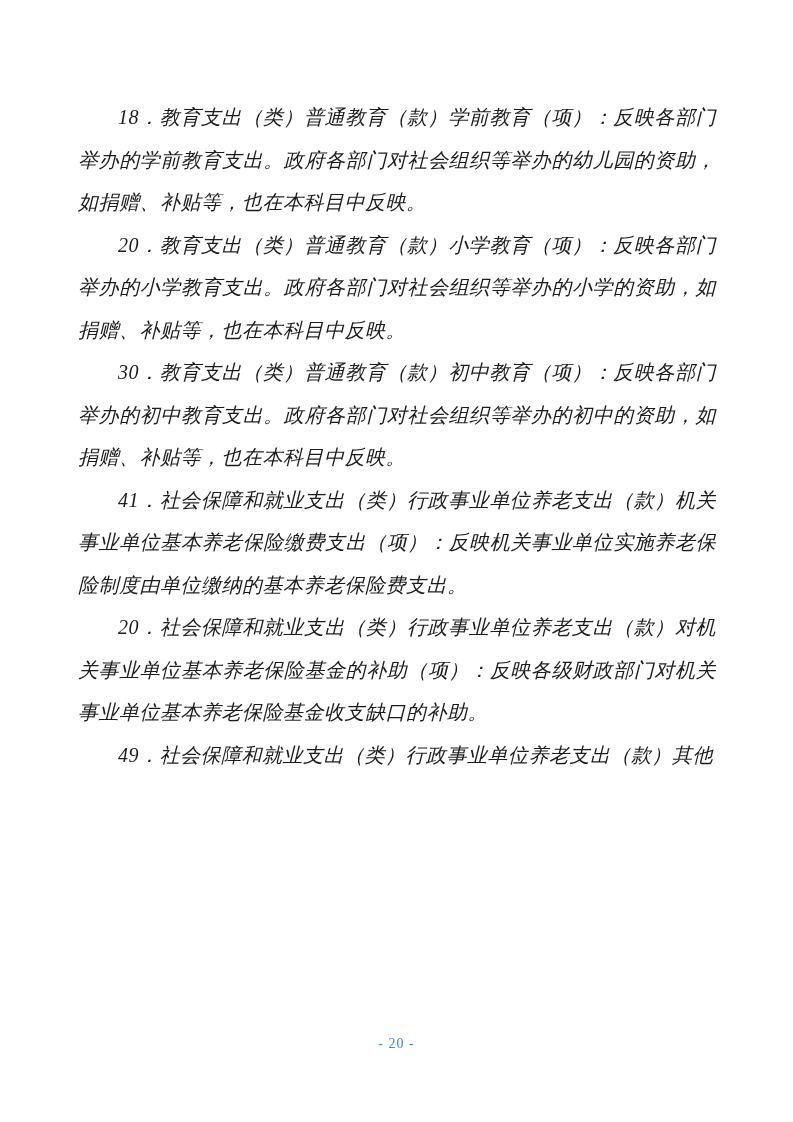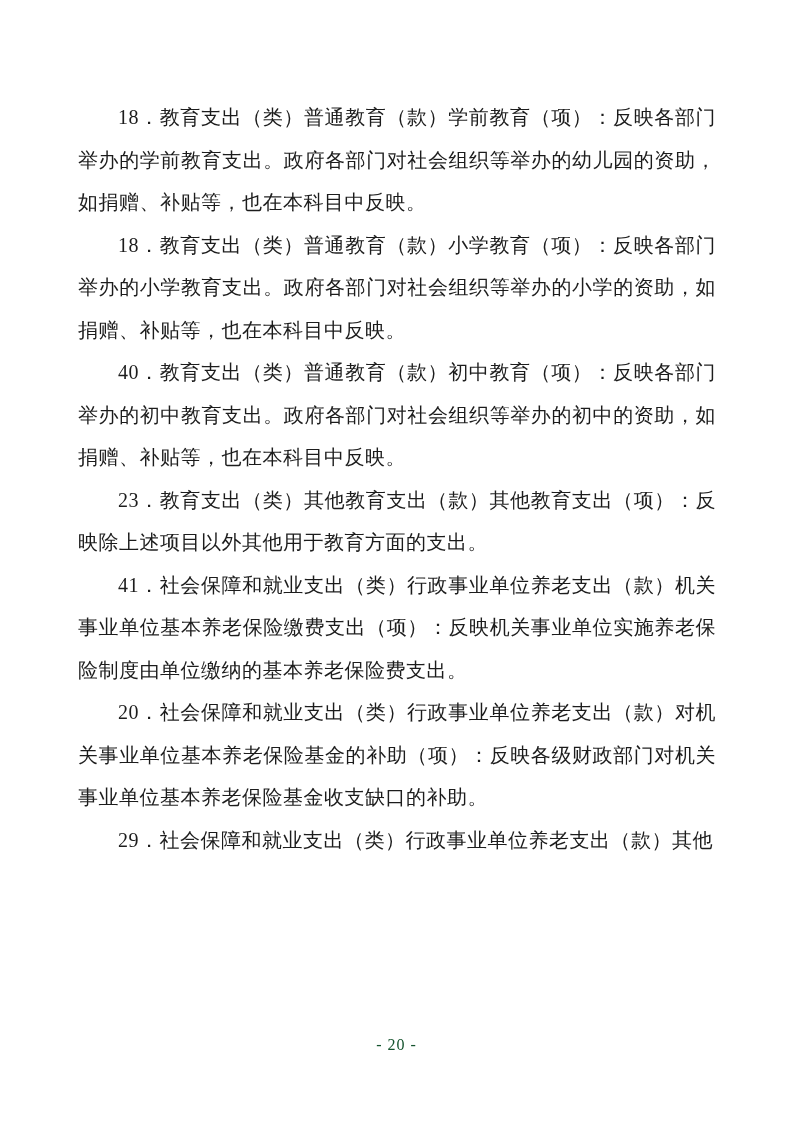--- a/index.html
+++ b/index.html
@@ -24,39 +24,39 @@
     font-size: 20px;
     line-height: 42.5px;
     letter-spacing: 0.5px;
     text-align: justify;
     text-justify: inter-character;
   }
   .content p {
     margin: 0;
     padding: 0;
     text-indent: 2em;
+    font-style: italic;
   }
   .page-footer {
     position: absolute;
     left: 0;
     right: 0;
     top: 1036px;
     text-align: center;
-    font-size: 16px;
+    font-size: 14px;
     letter-spacing: 1px;
-    color: #14532d;
+    color: #3b82f6;
   }
 </style>
 </head>
 <body>
 
 <div class="page">
   <div class="content">
     <p>18．教育支出（类）普通教育（款）学前教育（项）：反映各部门举办的学前教育支出。政府各部门对社会组织等举办的幼儿园的资助，如捐赠、补贴等，也在本科目中反映。</p>
-    <p>18．教育支出（类）普通教育（款）小学教育（项）：反映各部门举办的小学教育支出。政府各部门对社会组织等举办的小学的资助，如捐赠、补贴等，也在本科目中反映。</p>
-    <p>40．教育支出（类）普通教育（款）初中教育（项）：反映各部门举办的初中教育支出。政府各部门对社会组织等举办的初中的资助，如捐赠、补贴等，也在本科目中反映。</p>
-    <p>23．教育支出（类）其他教育支出（款）其他教育支出（项）：反映除上述项目以外其他用于教育方面的支出。</p>
+    <p>20．教育支出（类）普通教育（款）小学教育（项）：反映各部门举办的小学教育支出。政府各部门对社会组织等举办的小学的资助，如捐赠、补贴等，也在本科目中反映。</p>
+    <p>30．教育支出（类）普通教育（款）初中教育（项）：反映各部门举办的初中教育支出。政府各部门对社会组织等举办的初中的资助，如捐赠、补贴等，也在本科目中反映。</p>
     <p>41．社会保障和就业支出（类）行政事业单位养老支出（款）机关事业单位基本养老保险缴费支出（项）：反映机关事业单位实施养老保险制度由单位缴纳的基本养老保险费支出。</p>
     <p>20．社会保障和就业支出（类）行政事业单位养老支出（款）对机关事业单位基本养老保险基金的补助（项）：反映各级财政部门对机关事业单位基本养老保险基金收支缺口的补助。</p>
-    <p>29．社会保障和就业支出（类）行政事业单位养老支出（款）其他</p>
+    <p>49．社会保障和就业支出（类）行政事业单位养老支出（款）其他</p>
   </div>
   <div class="page-footer">- 20 -</div>
 </div>
 
 </body></html>

